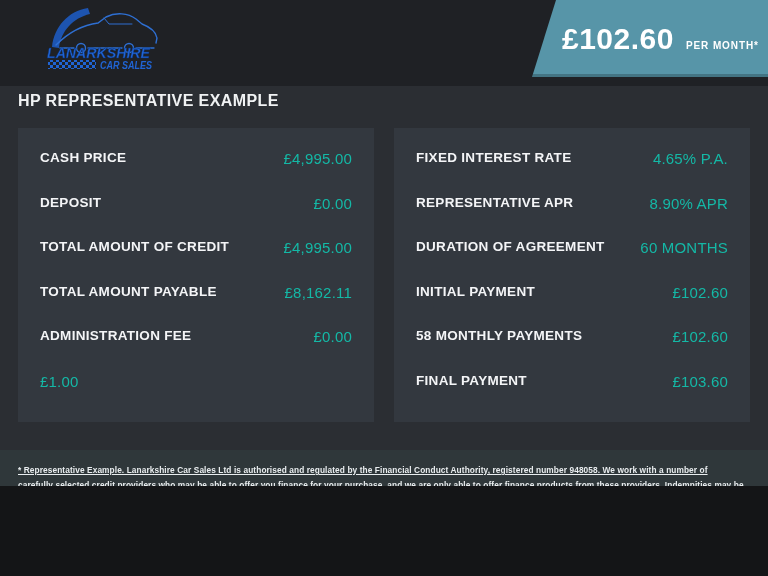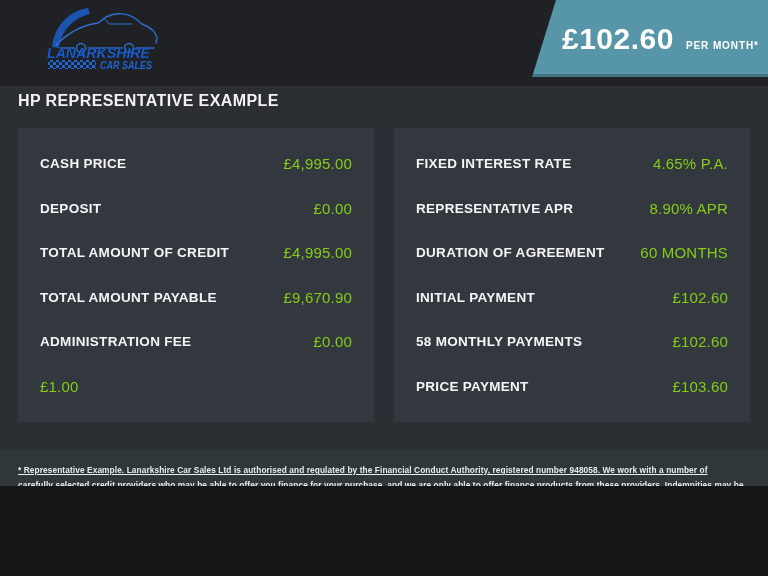--- a/index.html
+++ b/index.html
@@ -28,23 +28,23 @@
   .main{height:364px;background:#2b2e33;box-sizing:border-box;}
   .page-title{
     margin:0;padding:6px 0 0 18px;font-size:16px;font-weight:bold;
     color:#f0f2f3;letter-spacing:0.4px;
   }
   .panels{display:flex;gap:20px;padding:0 18px;margin-top:18px;}
   .panel{
     flex:1;height:294px;background:#33383f;box-sizing:border-box;
     padding:22px 22px;display:flex;flex-direction:column;justify-content:space-between;
   }
-  .row{display:flex;justify-content:space-between;align-items:center;height:27px;}
+  .row{display:flex;justify-content:space-between;align-items:flex-start;height:27px;}
   .lbl{color:#f4f5f7;font-weight:bold;font-size:13.5px;letter-spacing:0.3px;white-space:nowrap;}
-  .val{color:#84cc16;font-size:15px;letter-spacing:0.2px;white-space:nowrap;}
+  .val{color:#14b8a6;font-size:15px;letter-spacing:0.2px;white-space:nowrap;}
   
   .footer{height:126px;background:#2f373a;box-sizing:border-box;padding:13px 24px 0 18px;}
   .disclaimer{
     margin:0;font-size:8.3px;font-weight:bold;color:#e9edef;
     line-height:14.6px;letter-spacing:0.1px;text-decoration:underline;
   }
 </style>
 </head>
 <body>
 
@@ -93,21 +93,21 @@
             <span class="val">£0.00</span>
           </div>
 
           <div class="row">
             <span class="lbl">TOTAL AMOUNT OF CREDIT</span>
             <span class="val">£4,995.00</span>
           </div>
 
           <div class="row">
             <span class="lbl">TOTAL AMOUNT PAYABLE</span>
-            <span class="val">£9,670.90</span>
+            <span class="val">£8,162.11</span>
           </div>
 
           <div class="row">
             <span class="lbl">ADMINISTRATION FEE</span>
             <span class="val">£0.00</span>
           </div>
 
           <div class="row">
             <span class="val">£1.00</span>
           </div>
@@ -134,21 +134,21 @@
             <span class="lbl">INITIAL PAYMENT</span>
             <span class="val">£102.60</span>
           </div>
 
           <div class="row">
             <span class="lbl">58 MONTHLY PAYMENTS</span>
             <span class="val">£102.60</span>
           </div>
 
           <div class="row">
-            <span class="lbl">PRICE PAYMENT</span>
+            <span class="lbl">FINAL PAYMENT</span>
             <span class="val">£103.60</span>
           </div>
         </section>
     </div>
   </main>
 
   <footer class="footer">
     <p class="disclaimer">* Representative Example. Lanarkshire Car Sales Ltd is authorised and regulated by the Financial Conduct Authority, registered number 948058. We work with a number of carefully selected credit providers who may be able to offer you finance for your purchase, and we are only able to offer finance products from these providers. Indemnities may be required by certain lenders. Finance is only available to UK residents, aged 18 or over, subject to status. Terms and Conditions apply. You should not borrow more than you can afford to repay as doing so can cause you financial difficulties. We may receive a commission or other benefits for introducing you to a lender. We will endeavour to keep information on the road prices up to date (and related finance examples) but we cannot guarantee that the information shown on this page is up to date at all times. The quotes provided on this page are only for illustrative purposes only and a full finance application will have to be made to determine the exact details (all applications are subject to an underwriting decision and are subject to status). Lanarkshire Car Sales Ltd acts as a credit broker and not a lender. Address: 33A Bellshill Road, Motherwell, ML1 3SQ</p>
   </footer>
 

